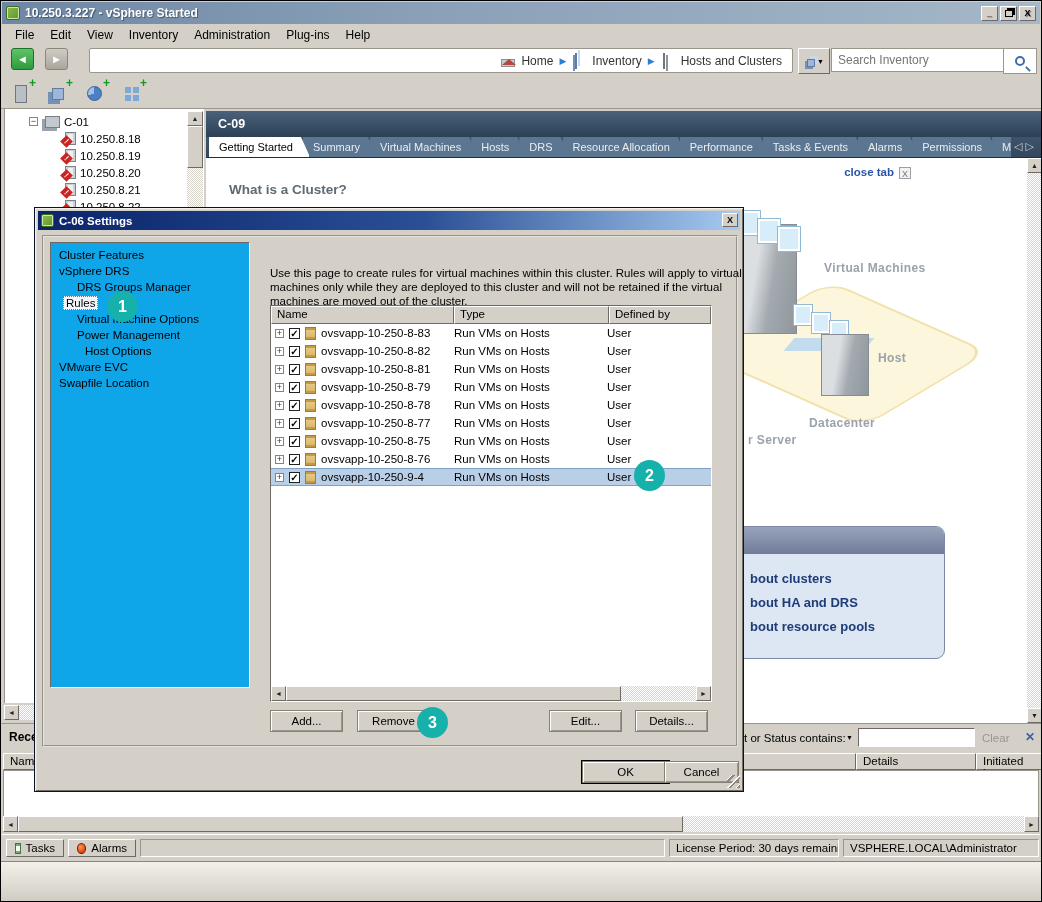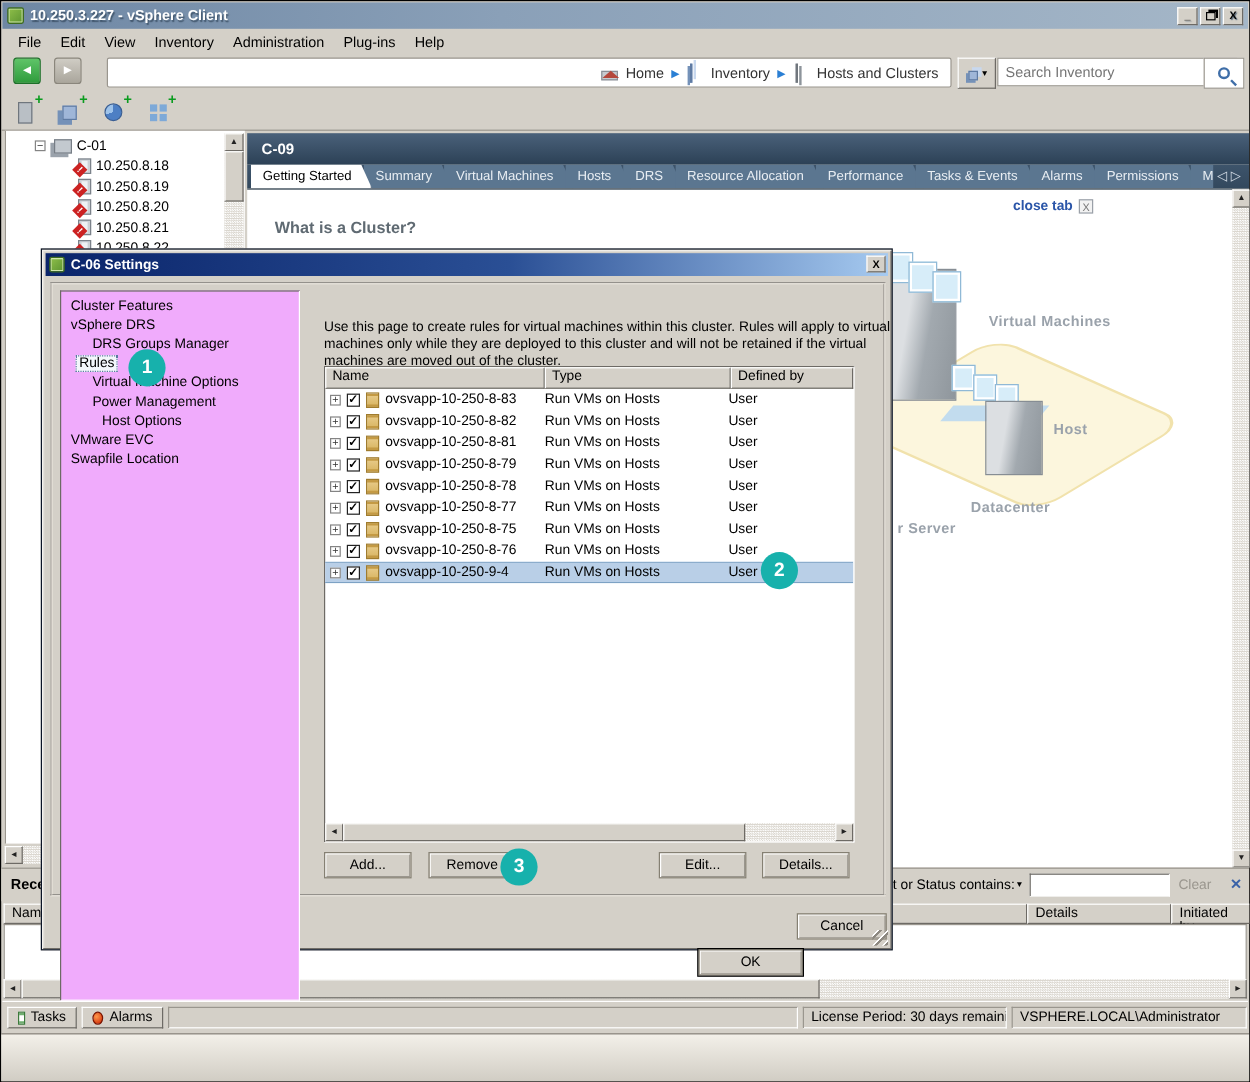--- a/index.html
+++ b/index.html
@@ -75,21 +75,21 @@
   .thdr-cell{position:absolute;top:0;height:17px;border:1px solid;border-color:#fff #6d6a65 #6d6a65 #fff;padding:1px 6px;font-size:11.5px;background:#d4d0c8;}
   .twhite{left:2px;top:769px;right:2px;height:46px;background:#fff;border:1px solid #9a968e;border-bottom:none;}
   
   .dialog{left:33px;top:206px;width:710px;height:585px;background:#d4d0c8;
     border:1px solid #0b1426;box-shadow:inset 1px 1px 0 #f4f2ee,inset -1px -1px 0 #716e68,inset 2px 2px 0 #e0ddd6;z-index:10;}
   .dlg-title{position:absolute;left:3px;top:3px;right:3px;height:19px;background:linear-gradient(90deg,#0a246a,#2a4f95 55%,#a6caf0);
     color:#fff;font-weight:bold;font-size:11.5px;display:flex;align-items:center;padding:0 3px;}
   .dlg-x{position:absolute;right:5px;top:5px;width:16px;height:14px;background:#d4d0c8;border:1px solid;border-color:#fff #6d6a65 #6d6a65 #fff;
     color:#000;font-size:9px;font-weight:bold;text-align:center;line-height:13px;}
   .groupbox{position:absolute;left:7px;top:27px;width:696px;height:512px;border:2px groove #e8e4dc;}
-  .dnav{position:absolute;left:15px;top:34px;width:200px;height:592px;background:#f0abfc;border:1px solid;border-color:#6d6a65 #fff #fff #6d6a65;padding-top:4px;}
+  .dnav{position:absolute;left:15px;top:34px;width:200px;height:446px;background:#0ea5e9;border:1px solid;border-color:#6d6a65 #fff #fff #6d6a65;padding-top:4px;}
   .dnav-row{height:16px;line-height:16px;font-size:11.5px;white-space:nowrap;}
   .dnav-row .lbl{padding:0 2px;}
   .dnav-row.selected .lbl{border:1px dotted #5a78a0;background:#f3f7fb;}
   .ddesc{position:absolute;left:235px;top:58px;width:480px;font-size:11.5px;line-height:14px;}
   .dtable{position:absolute;left:235px;top:97px;width:442px;height:397px;background:#fff;border:1px solid;border-color:#6d6a65 #fff #fff #6d6a65;}
   .dth{display:flex;height:18px;background:#d4d0c8;font-size:11.5px;}
   .dth>div{border:1px solid;border-color:#fff #6d6a65 #6d6a65 #fff;padding:1px 5px;}
   .trow{display:flex;align-items:center;height:18px;font-size:11.5px;}
   .trow.selected{background:#b9cfe7;box-shadow:inset 0 1px 0 #7da2c4,inset 0 -1px 0 #7da2c4;}
   .rc-name{width:183px;display:flex;align-items:center;gap:5px;padding-left:4px;}
@@ -109,21 +109,21 @@
   .sbtn{position:absolute;top:4px;height:18px;border:1px solid;border-color:#fff #6d6a65 #6d6a65 #fff;padding:2px 8px;font-size:11.5px;display:flex;gap:5px;align-items:center;text-align:center;}
   .taskbar{left:0;top:860px;right:0;height:41px;background:linear-gradient(#f3f0e9,#d0ccc3);border-top:1px solid #8a867e;}
 </style>
 </head>
 <body>
 
 <div class="screen">
 
   <div class="abs titlebar">
     <span class="vmlogo"></span>
-    <span>10.250.3.227 - vSphere Client</span>
+    <span>10.250.3.227 - vSphere Started</span>
     <span style="flex:1"></span>
     <span class="win-ctl">_</span>
     <span class="win-ctl">
         <span style="width:8px;height:7px;border:1px solid #000;box-shadow:2px -2px 0 #000;display:inline-block"></span>
       </span>
     <span class="win-ctl">X</span>
   </div>
 
   <div class="abs menubar">
 
@@ -263,20 +263,26 @@
       <div class="vmbox" style="left:605px;top:154px;width:20px;height:22px;"></div>
       <div class="vmbox" style="left:623px;top:162px;width:20px;height:22px;"></div>
       <div class="abs" style="left:583px;top:180px;width:80px;height:13px;background:#c2dcee;transform:skewX(-40deg);"></div>
       <div class="tower" style="left:615px;top:176px;width:48px;height:62px;"></div>
       <div class="diag-label" style="left:618px;top:103px;">Virtual Machines</div>
       <div class="diag-label" style="left:672px;top:193px;">Host</div>
       <div class="diag-label" style="left:603px;top:258px;">Datacenter</div>
       <div class="diag-label" style="left:542px;top:275px;">r Server</div>
     </div>
 
+    <div class="linkpanel" style="left:495px;top:368px;">
+      <div class="linkpanel-hd"></div>
+      <div class="golink" style="top: 44px; color: rgb(30, 60, 120);">bout clusters</div>
+      <div class="golink" style="top: 68px; color: rgb(30, 60, 120);">bout HA and DRS</div>
+      <div class="golink" style="top: 92px; color: rgb(30, 60, 120);">bout resource pools</div>
+    </div>
   </div>
 
   <div class="abs stipple" style="left:1026px;top:157px;width:15px;height:565px;">
     <div class="sb-btn" style="width:15px;height:15px;">
         <span>▲</span>
       </div>
     <div class="sb-btn" style="width:15px;height:15px;position:absolute;bottom:0;">
         <span>▼</span>
       </div>
   </div>
@@ -470,21 +476,21 @@
         <div class="sb-btn" style="position:absolute;right:0;width:15px;height:15px;">
             <span>►</span>
           </div>
       </div>
     </div>
 
     <div class="btn dbtn" style="left:235px;top:502px;">Add...</div>
     <div class="btn dbtn" style="left:322px;top:502px;">Remove</div>
     <div class="btn dbtn" style="left:514px;top:502px;">Edit...</div>
     <div class="btn dbtn" style="left:600px;top:502px;">Details...</div>
-    <div class="btn dbtn btn-default" style="left:547px;top:583px;width:87px;">OK</div>
+    <div class="btn dbtn btn-default" style="left:547px;top:553px;width:87px;">OK</div>
     <div class="btn dbtn" style="left:629px;top:553px;width:75px;">Cancel</div>
     <div class="grip"></div>
   </div>
 
   <div class="anno" style="left: 106px; top: 290px; background: rgb(23, 177, 172);">1</div>
   <div class="anno" style="left: 633px; top: 459px; background: rgb(23, 177, 172);">2</div>
   <div class="anno" style="left: 416px; top: 706px; background: rgb(23, 177, 172);">3</div>
 
 </div>
 

